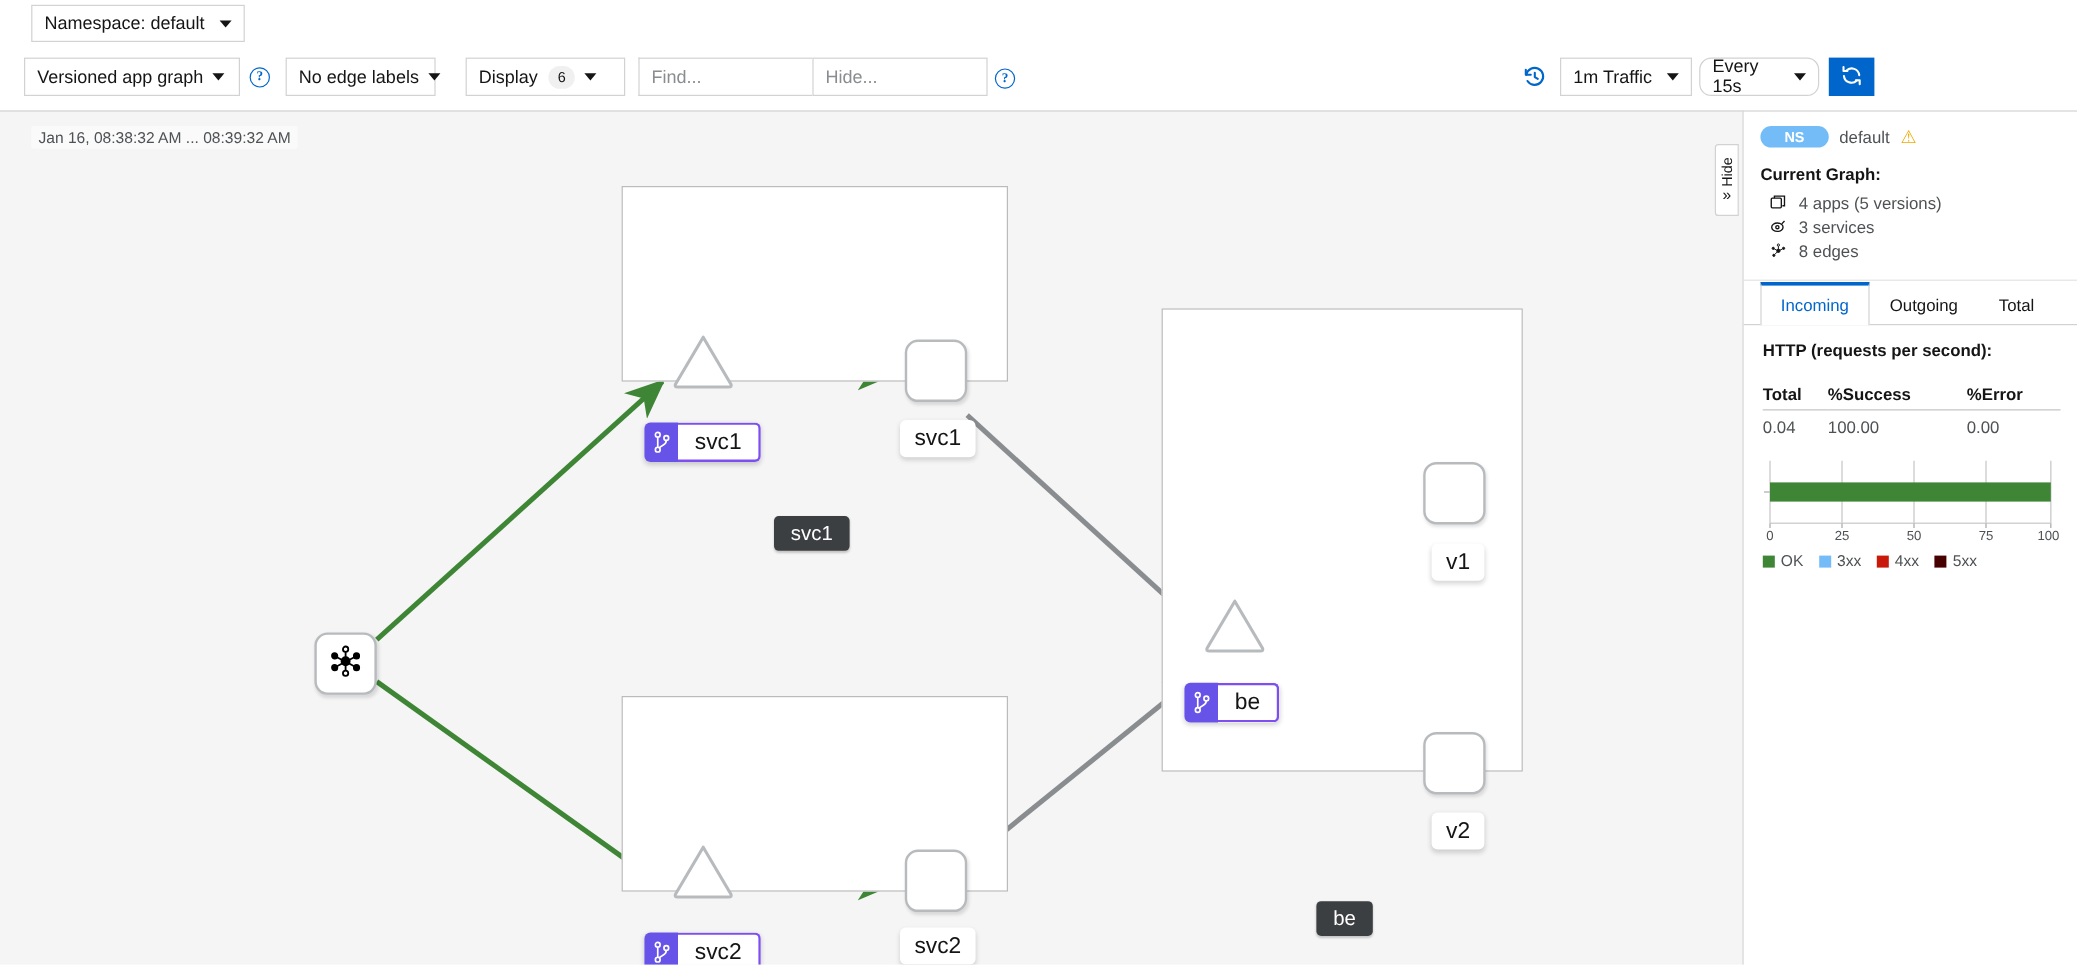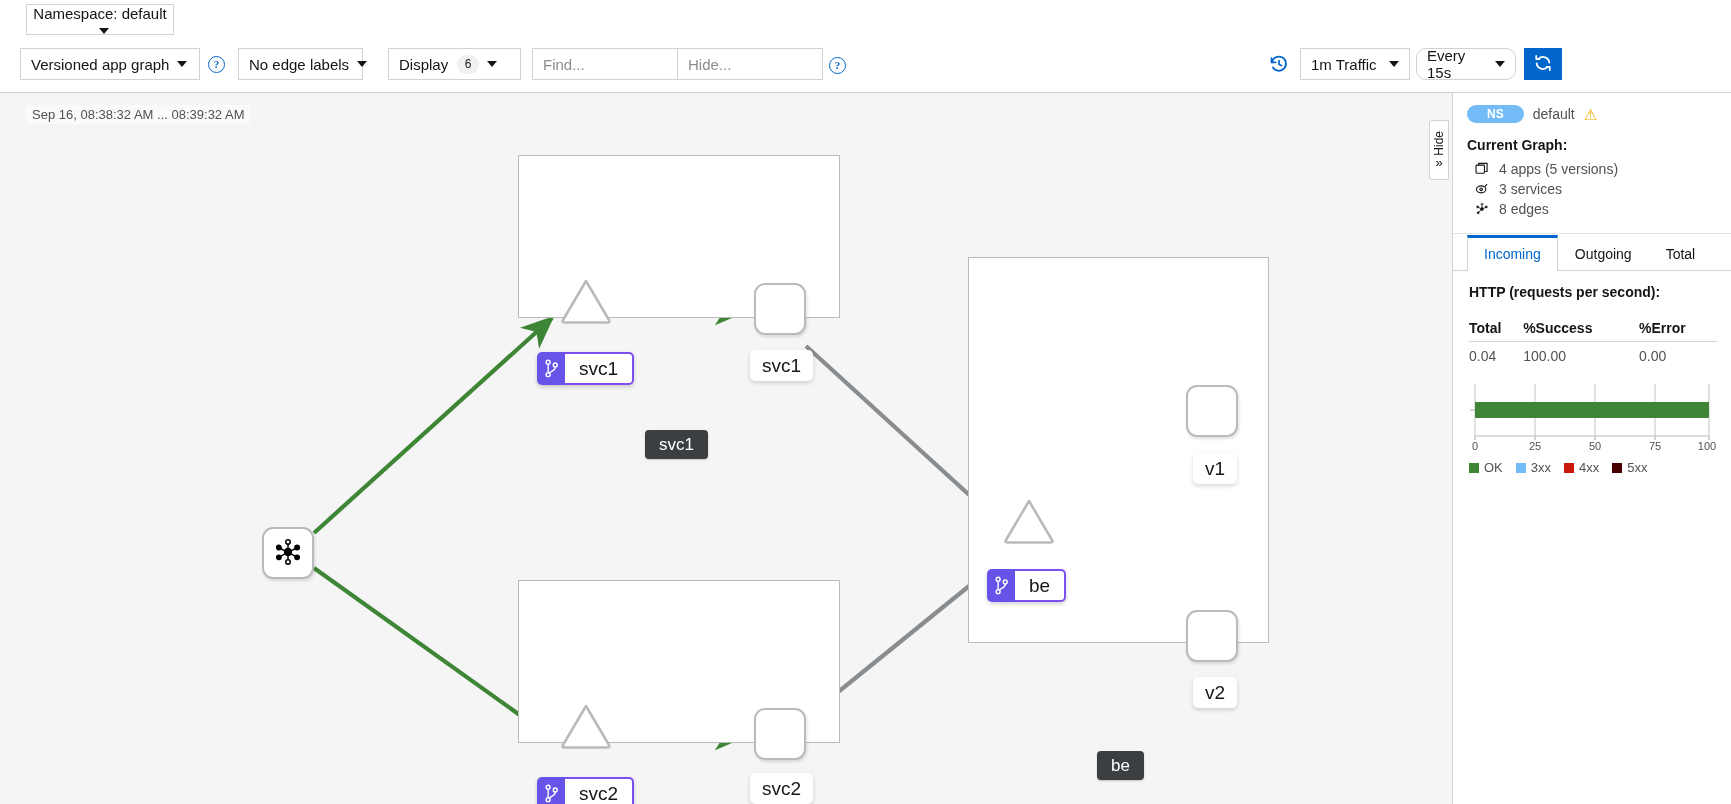--- a/index.html
+++ b/index.html
@@ -14,25 +14,24 @@
   }
   .app { position: relative; width: 1731px; height: 804px; background:#fff; }
 
   
   .toolbar-row1 {
     position: absolute; left: 0; top: 0; width: 1731px; height: 40px;
     background: #ffffff;
   }
   .ns-select {
     position: absolute; left: 26px; top: 4px;
-    width: 148px; height: 31px;
+    width: 178px; height: 31px;
     border: 1px solid #d2d2d2; background: #fff;
     display: flex; align-items: center; padding: 0 10px;
     cursor: pointer;
-    flex-direction: column;
   }
   .ns-select .lbl { font-size: 15px; color: #151515; flex: 1; white-space: nowrap; }
   .caret {
     width: 0; height: 0;
     border-left: 5px solid transparent; border-right: 5px solid transparent;
     border-top: 6px solid #151515;
     margin-left: 8px;
   }
 
   
@@ -314,21 +313,21 @@
             <path d="M3 2.5v4.3h4.3"></path>
             <path d="M21 21.5v-4.3h-4.3"></path>
           </svg>
         </span>
       </button>
     </div>
   </div>
 
   <div class="canvas">
 
-    <div class="timestamp">Sep 16, 08:38:32 AM ... 08:39:32 AM</div>
+    <div class="timestamp">Jan 16, 08:38:32 AM ... 08:39:32 AM</div>
 
     <svg class="edges-svg">
       <defs>
         <marker id="arrow-green" markerWidth="9" markerHeight="9" refX="7.2" refY="3.4" orient="auto" markerUnits="strokeWidth">
           <path d="M0,0 L8,3.4 L0,6.8 L2.2,3.4 z" fill="#3e8635"></path>
         </marker>
         <marker id="arrow-grey" markerWidth="9" markerHeight="9" refX="7.2" refY="3.4" orient="auto" markerUnits="strokeWidth">
           <path d="M0,0 L8,3.4 L0,6.8 L2.2,3.4 z" fill="#8a8d90"></path>
         </marker>
       </defs>

